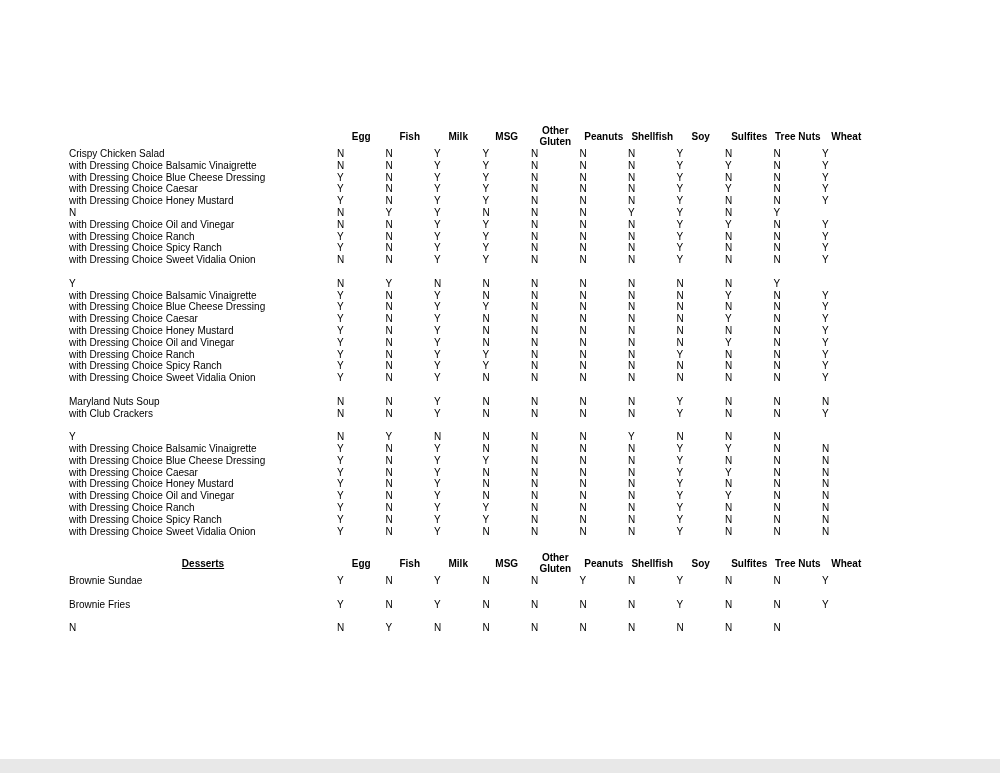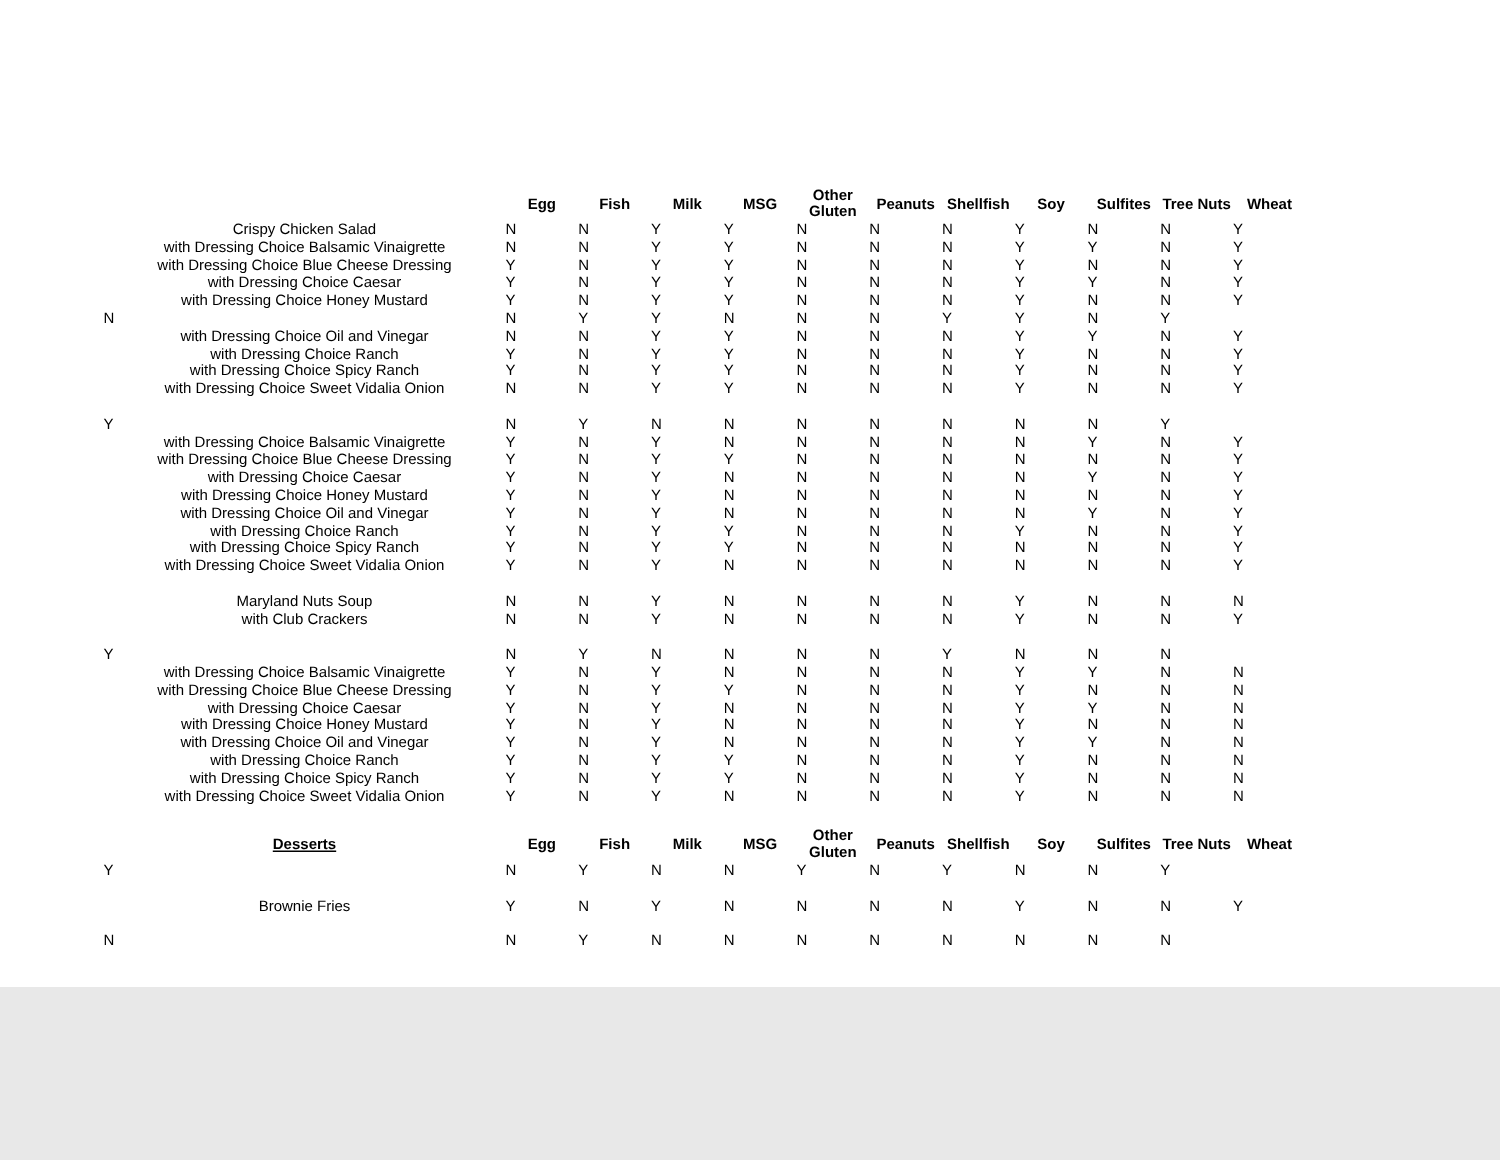--- a/index.html
+++ b/index.html
@@ -3,21 +3,21 @@
 <meta charset="utf-8">
 <style>
   * { margin: 0; padding: 0; box-sizing: border-box; }
   html, body {
     background: #e8e8e8;
     font-family: "Liberation Sans", sans-serif;
   }
   .page {
     position: relative;
     width: 1000px;
-    height: 658px;
+    height: 759px;
     background: #ffffff;
     overflow: hidden;
     padding: 124px 0 0 69px;
     color: #000;
   }
   .grid-row {
     display: grid;
     grid-template-columns: 268px repeat(11, 48.5px);
   }
   .hdr {
@@ -32,21 +32,21 @@
     line-height: 11px;
   }
   .row {
     height: 11.8px;
     line-height: 11.8px;
     font-size: 10px;
   }
   .row .name {
     white-space: nowrap;
     overflow: hidden;
-    text-align: center;
+    text-align: left;
   }
   .row .val {
     text-align: left;
   }
   .spacer-row {
     height: 11.8px;
   }
   .desserts-hdr {
     margin-top: 14px;
   }
@@ -513,20 +513,21 @@
 Gluten</div>
         <div class="col-h">Peanuts</div>
         <div class="col-h">Shellfish</div>
         <div class="col-h">Soy</div>
         <div class="col-h">Sulfites</div>
         <div class="col-h">Tree Nuts</div>
         <div class="col-h">Wheat</div>
       </div>
     <div id="desserts-body">
         <div class="grid-row row">
+          <div class="name">Brownie Sundae</div>
           <div class="val">Y</div>
           <div class="val">N</div>
           <div class="val">Y</div>
           <div class="val">N</div>
           <div class="val">N</div>
           <div class="val">Y</div>
           <div class="val">N</div>
           <div class="val">Y</div>
           <div class="val">N</div>
           <div class="val">N</div>

